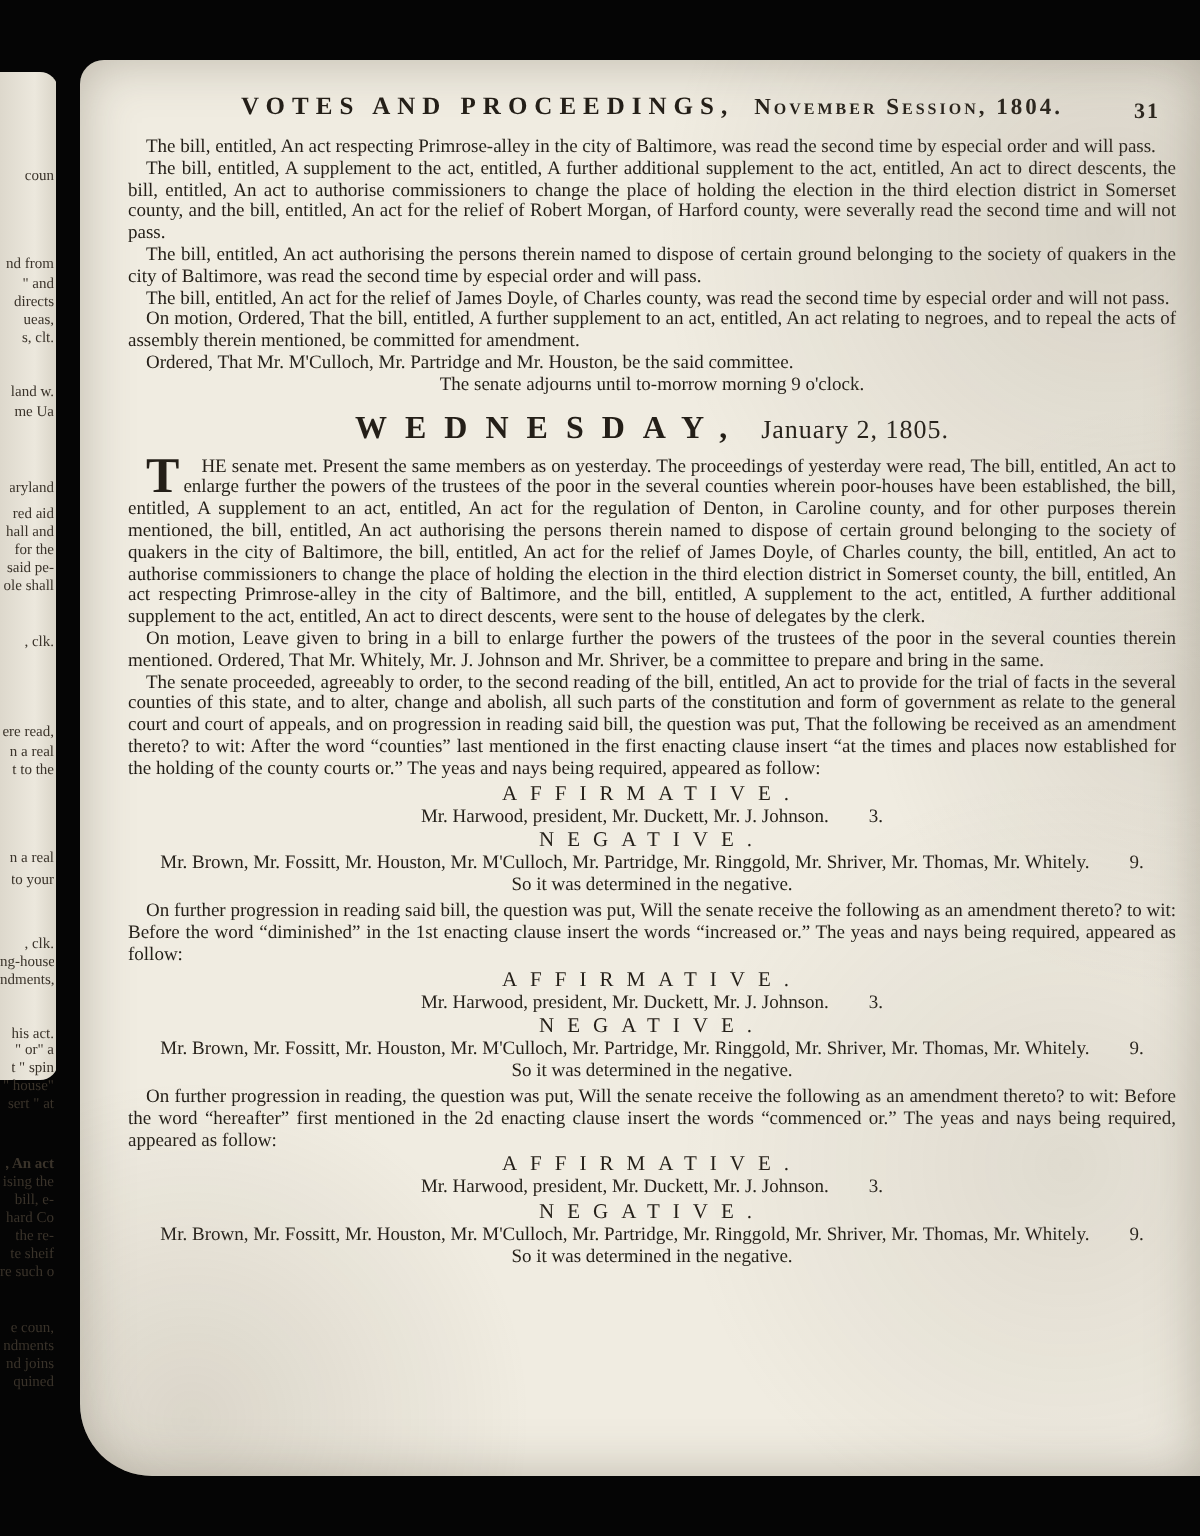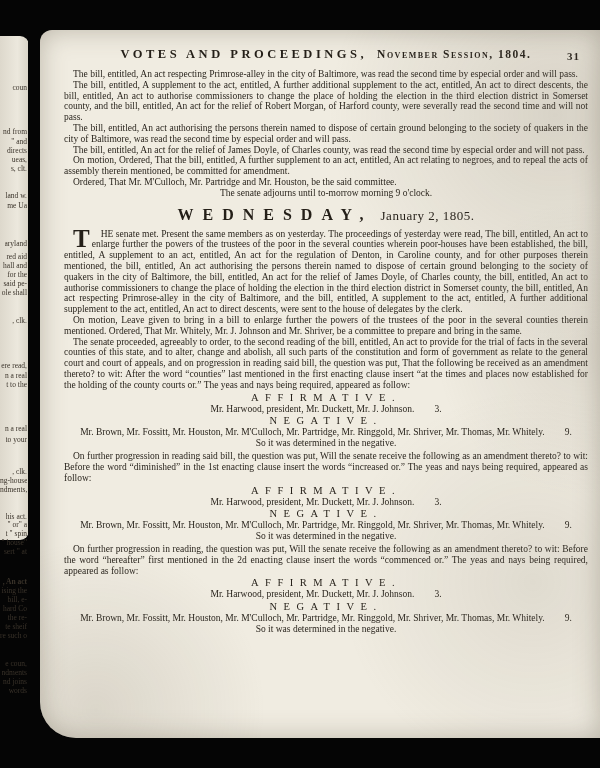--- a/index.html
+++ b/index.html
@@ -98,21 +98,21 @@
     <span class="frag" style="top: 578px; font-weight: bold;">, An act</span>
     <span class="frag" style="top: 587px;">ising the</span>
     <span class="frag" style="top: 596px;">bill, e-</span>
     <span class="frag" style="top: 605px;">hard Co</span>
     <span class="frag" style="top: 614px;">the re-</span>
     <span class="frag" style="top: 623px;">te sheif</span>
     <span class="frag" style="top: 632px;">re such o</span>
     <span class="frag" style="top: 660px;">e coun,</span>
     <span class="frag" style="top: 669px; margin-left: 32px;">ndments</span>
     <span class="frag" style="top: 678px;">nd joins</span>
-    <span class="frag" style="top: 687px;">words</span>
+    <span class="frag" style="top: 687px;">quined</span>
   </div>
 <div class="gutter"></div>
 
 <div class="page">
   <div class="content">
 
     <div class="header-row">
       <span class="title">VOTES AND PROCEEDINGS,</span>
       <span class="session">November Session, 1804.</span>
       <span class="pageno">31</span>

